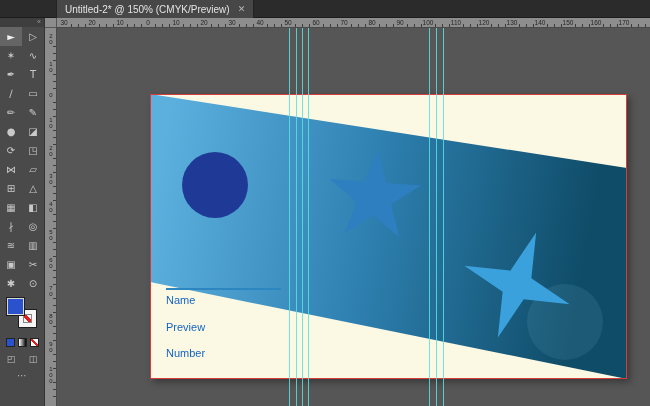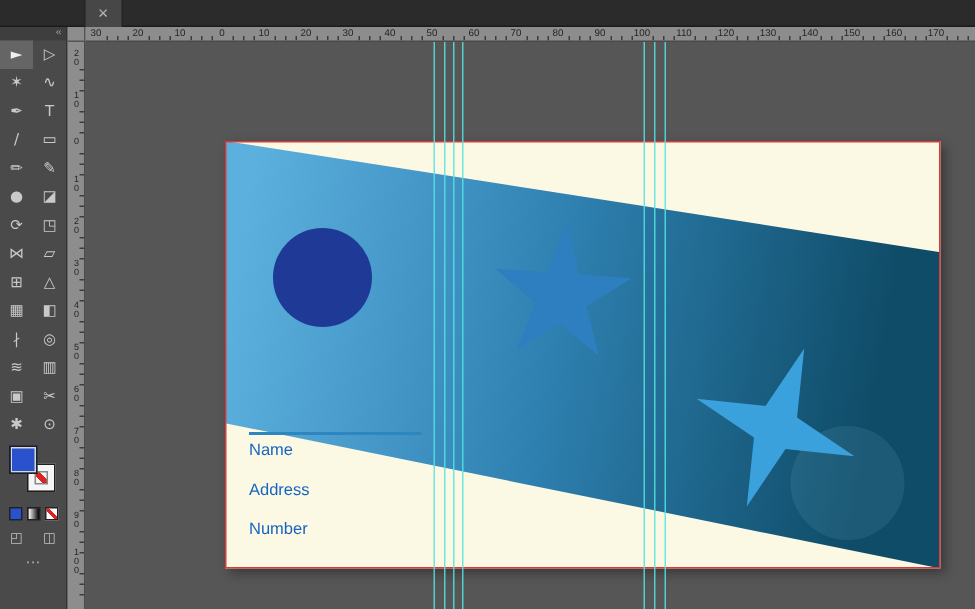--- a/index.html
+++ b/index.html
@@ -83,20 +83,21 @@
   .red-border { position:absolute; inset:0; border:1px solid var(--artboard-border,#d63c3c); pointer-events:none; }
   .guide { position:absolute; top:0; bottom:0; width:1px; background:var(--guide,#52e5e2); opacity:0.85; cursor:col-resize; }
 </style>
 </head>
 <body>
 
 <div class="app">
 
   <div class="tabbar">
     <div class="tab">
+      <span class="tab-title">Untitled-2* @ 150% (CMYK/Preview)</span>
       <span class="tab-close">✕</span>
     </div>
   </div>
 
   <div class="toolbar">
     <div class="toolbar-header">
       <span>«</span>
     </div>
     <div class="tool-grid" id="tool-grid">
         <div class="tool active">►</div>
@@ -301,21 +302,21 @@
 
   <div class="canvas">
     <div class="artboard">
       <div class="banner"></div>
       <div class="circle"></div>
       <div class="star5"></div>
       <div class="faint-circle"></div>
       <div class="star4"></div>
       <div class="rule-line"></div>
       <div class="label name">Name</div>
-      <div class="label number">Address</div>
+      <div class="label number">Preview</div>
       <div class="label address">Number</div>
       <div class="red-border"></div>
     </div>
     <div id="guides">
         <div class="guide" style="left: 232px;"></div>
         <div class="guide" style="left: 239px;"></div>
         <div class="guide" style="left: 245px;"></div>
         <div class="guide" style="left: 251px;"></div>
         <div class="guide" style="left: 372px;"></div>
         <div class="guide" style="left: 379px;"></div>

